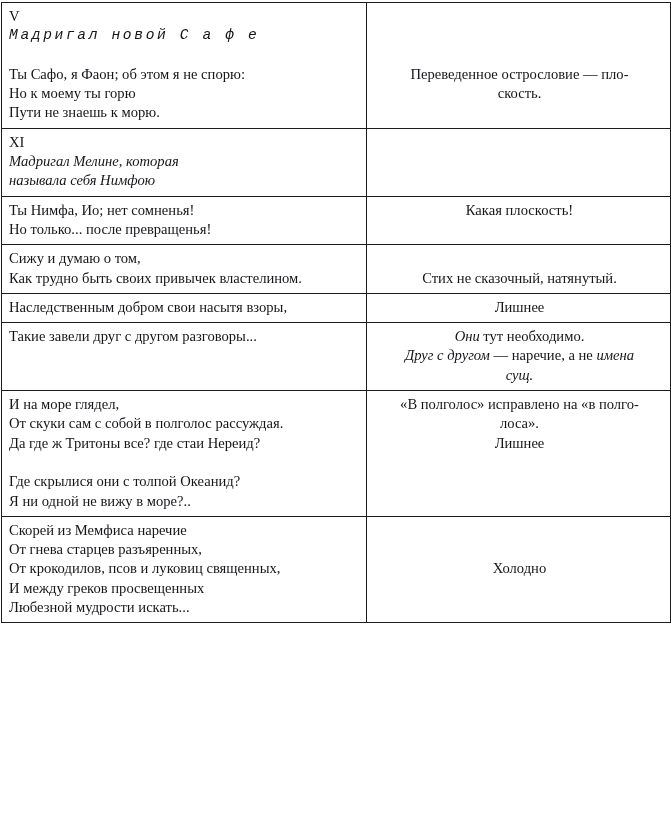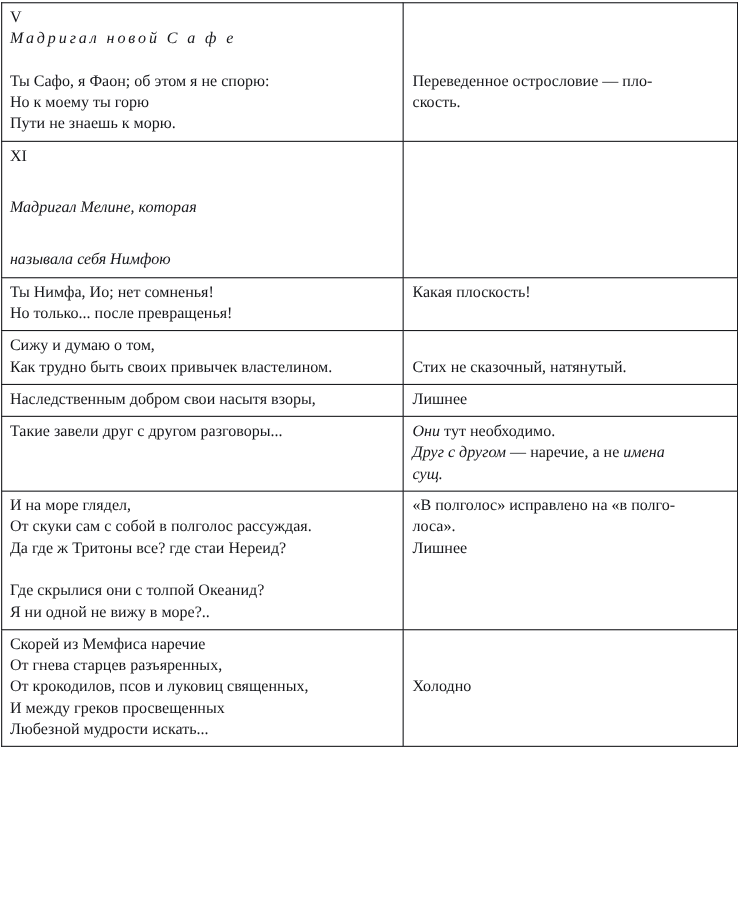--- a/index.html
+++ b/index.html
@@ -36,35 +36,36 @@
     border: 1px solid #1b1c20;
     vertical-align: top;
     padding: 4px 6px 5px 7px;
     font-size: 14.6px;
     line-height: 19.3px;
     color: #15161a;
   }
 
   table.doc-table td.right-cell {
     padding-left: 8px;
+    text-align: center;
   }
 
   
   table.doc-table td.vmid {
     vertical-align: middle;
   }
 
   .line { display: block; white-space: pre-wrap; }
   .blank-line { display: block; height: 19.3px; }
 
-  .it { font-style: italic; margin-top: 28px; }
+  .it { font-style: italic; }
   .rm { font-style: normal; }
 
   
-  .sperr { font-style: italic; letter-spacing: 0.18em; }
+  .sperr { font-style: italic; letter-spacing: 0.18em; font-family: Liberation Mono, monospace; }
 </style>
 </head>
 <body>
 
 <div id="page">
   <table class="doc-table">
     <colgroup>
       <col class="col-left">
       <col class="col-right">
     </colgroup>

